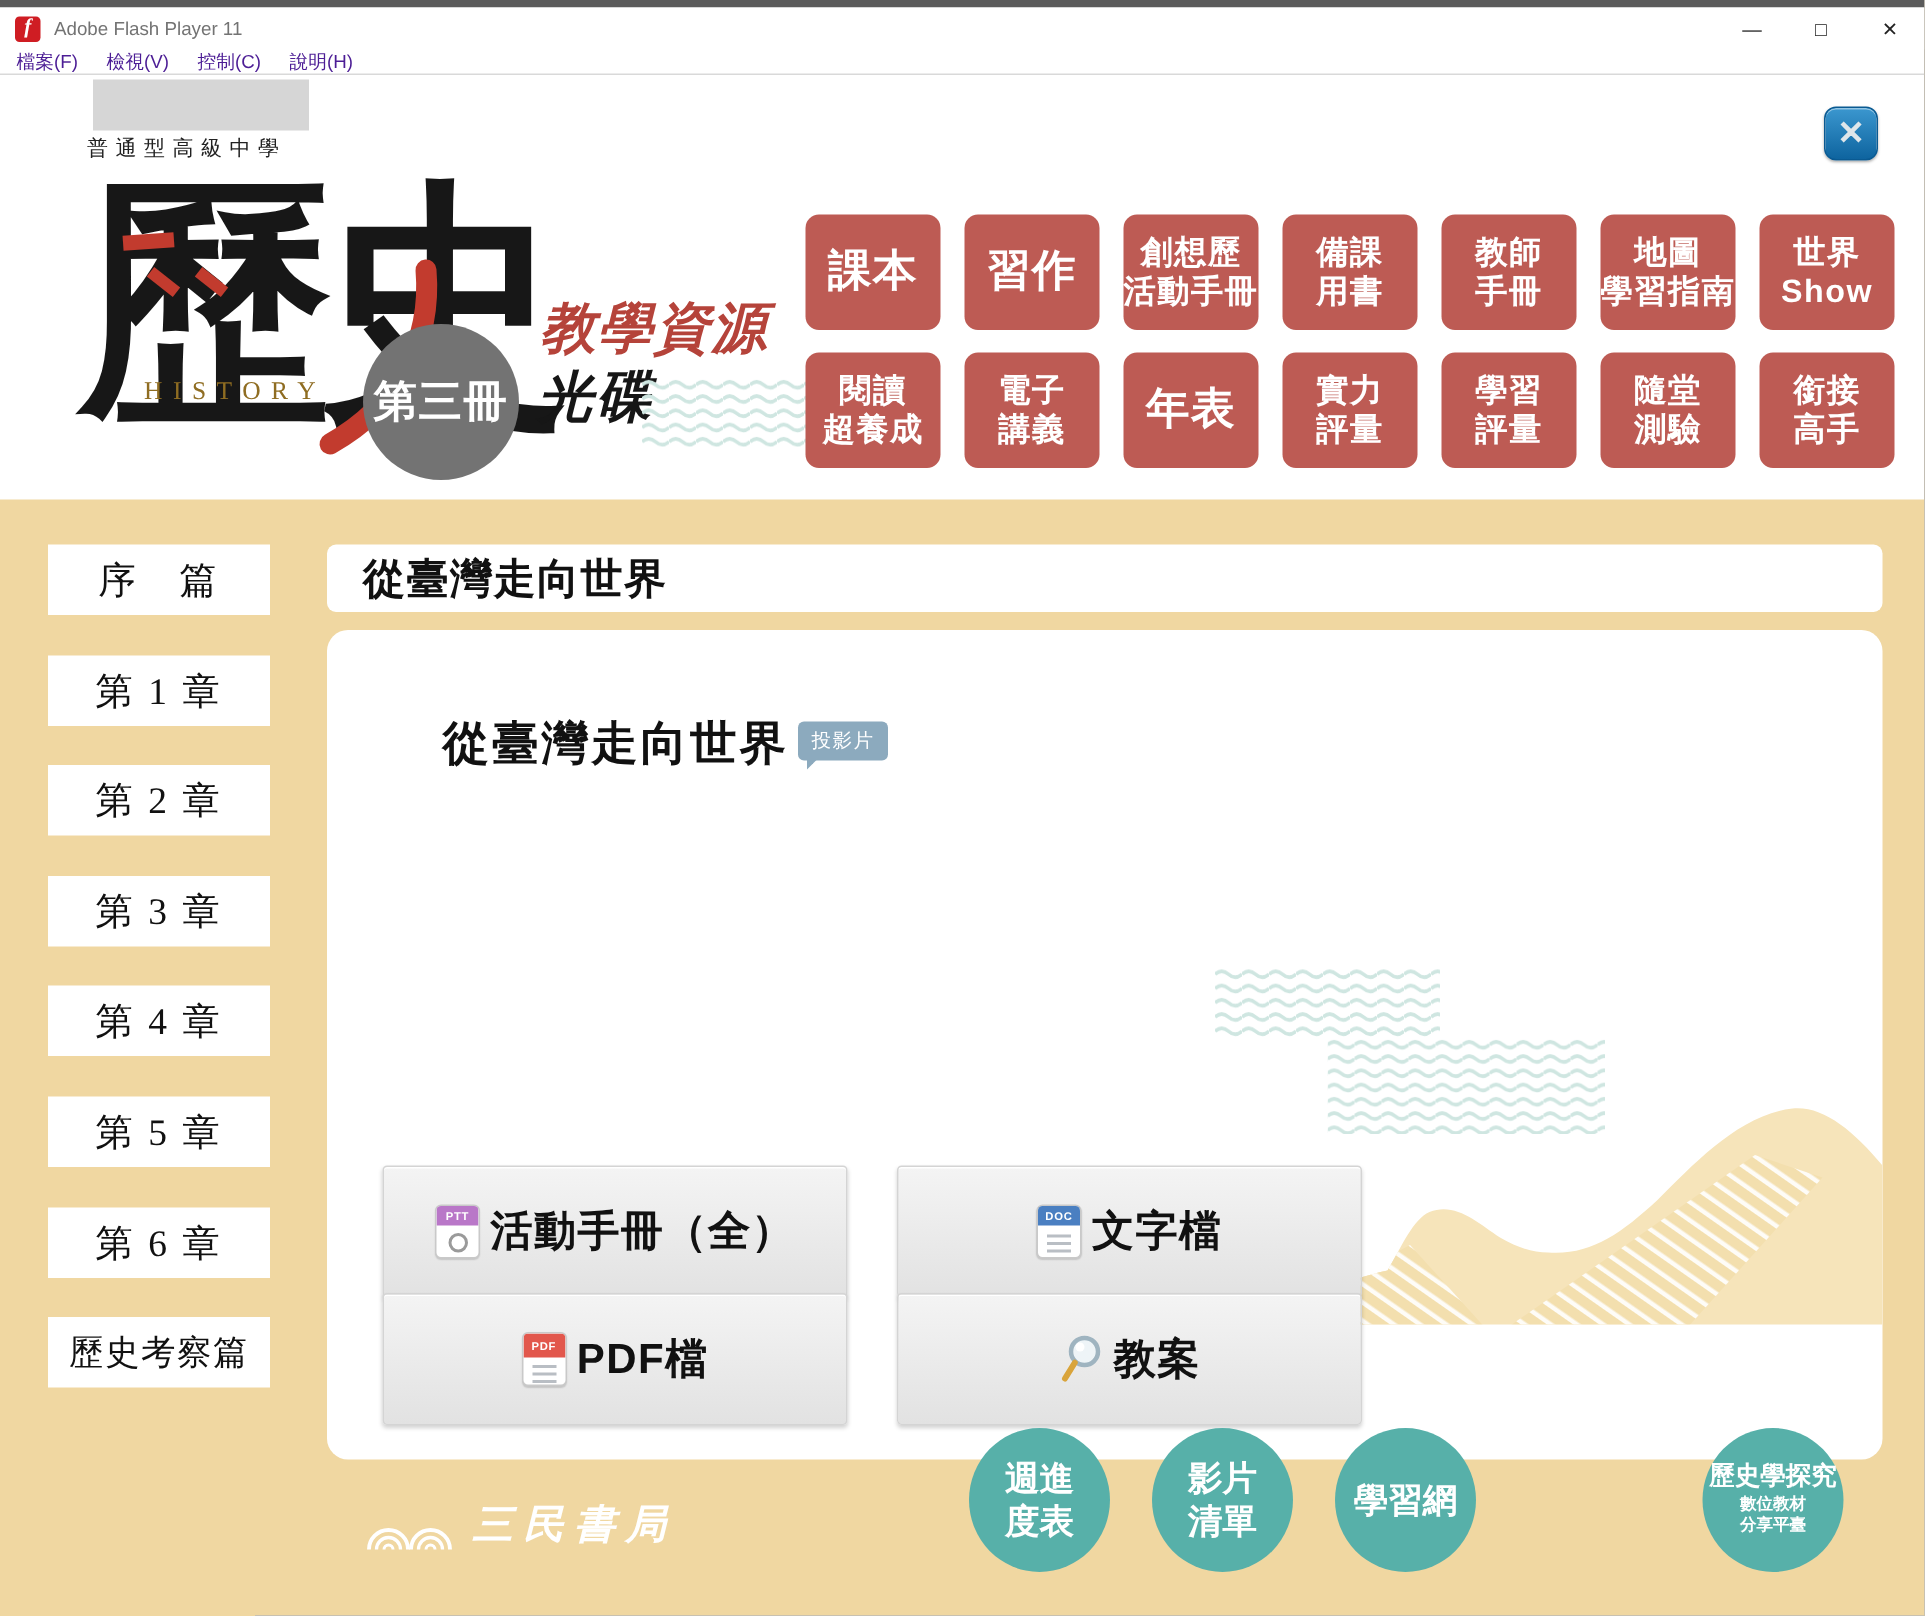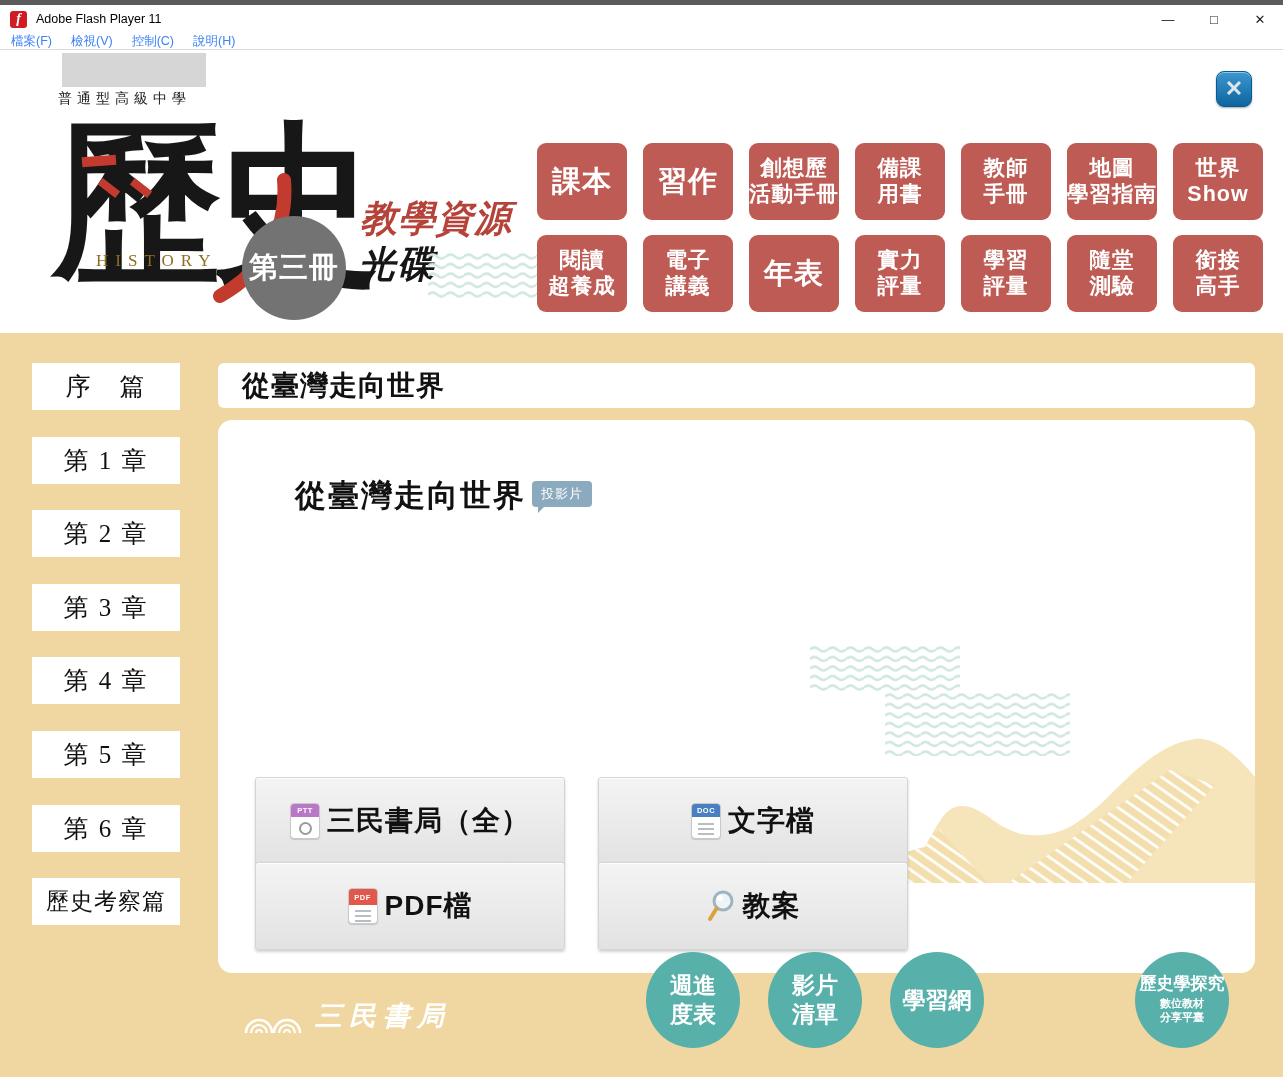--- a/index.html
+++ b/index.html
@@ -11,27 +11,27 @@
   }
   .abs { position:absolute; }
 
   
   .top-strip { position:absolute; top:0; left:0; width:100%; height:5px; background:#5b5b5b; }
   .titlebar { position:absolute; top:5px; left:0; width:100%; height:28px; background:#fff;
               display:flex; align-items:center; padding-left:10px; }
   .flash-icon { width:17px; height:17px; border-radius:3px; background:#cf1d23;
                 color:#fff; font-family:"Liberation Serif",serif; font-style:italic; font-weight:bold;
                 font-size:14px; line-height:15px; text-align:center; }
-  .win-title { margin-left:9px; font-size:12.5px; color:#000000; }
+  .win-title { margin-left:9px; font-size:12.5px; color:#737373; }
   .win-controls { position:absolute; right:0; top:0; height:28px; display:flex; }
   .win-btn { width:46px; height:28px; display:flex; align-items:center; justify-content:center;
              font-size:13px; color:#222; font-weight:300; cursor:default; }
   .menubar { position:absolute; top:33px; left:0; width:100%; height:17px;
              display:flex; align-items:center; gap:13px; padding-left:8px;
-             font-size:12.5px; color:#3b82f6; border-bottom:1px solid #d9d9d9; }
+             font-size:12.5px; color:#4c1d95; border-bottom:1px solid #d9d9d9; }
   .menu-item { padding:0 3px; }
 
   
   .gray-box { left:62px; top:53px; width:144px; height:34px; background:#d6d6d6; }
   .school { left:58px; top:90px; width:160px; font-size:14px; letter-spacing:5px;
             font-family:"Liberation Serif",serif; color:#222; white-space:nowrap; }
   .logo-hanzi { left:52px; top:118px; font-size:170px; line-height:1; font-weight:900;
                 color:#171717; letter-spacing:-12px; }
   .logo-accents { left:52px; top:118px; width:320px; height:200px; pointer-events:none; }
   .logo-history { left:96px; top:251px; font-size:17px; letter-spacing:7px;
@@ -236,21 +236,21 @@
         <polygon points="15,150 120,95 170,150" fill="url(#hatch)"></polygon>
         <polygon points="185,150 350,35 395,50 305,150" fill="url(#hatch)"></polygon>
       </g>
     </svg>
 
     <div class="abtn" style="left:37px;top:357px">
       <span class="ficon ppt">
         <span class="band">PTT</span>
         <span class="ring"></span>
       </span>
-      <span>三民書局（全）</span>
+      <span>活動手冊（全）</span>
     </div>
     <div class="abtn" style="left:380px;top:357px">
       <span class="ficon doc">
         <span class="band">DOC</span>
         <span class="ln" style="top:19px"></span>
         <span class="ln" style="top:24px"></span>
         <span class="ln" style="top:29px"></span>
       </span>
       <span>文字檔</span>
     </div>

